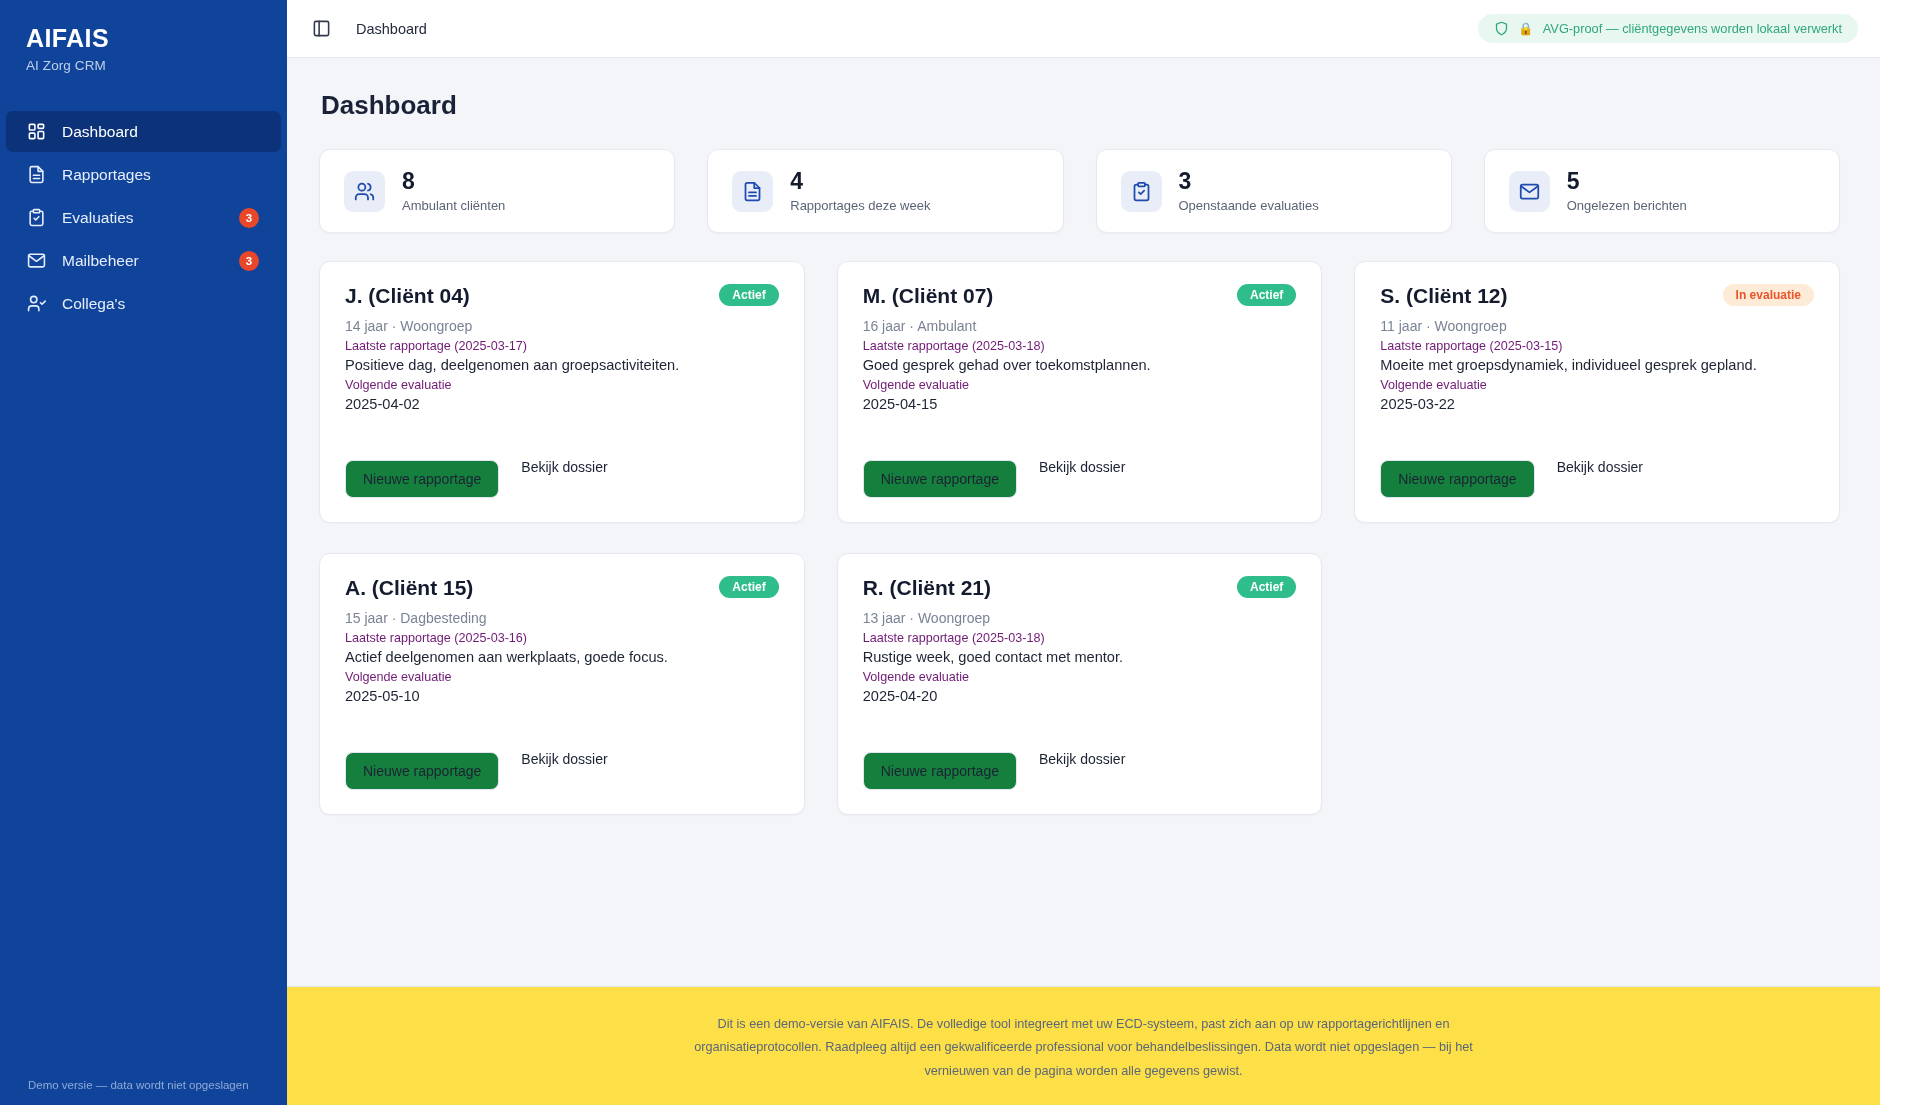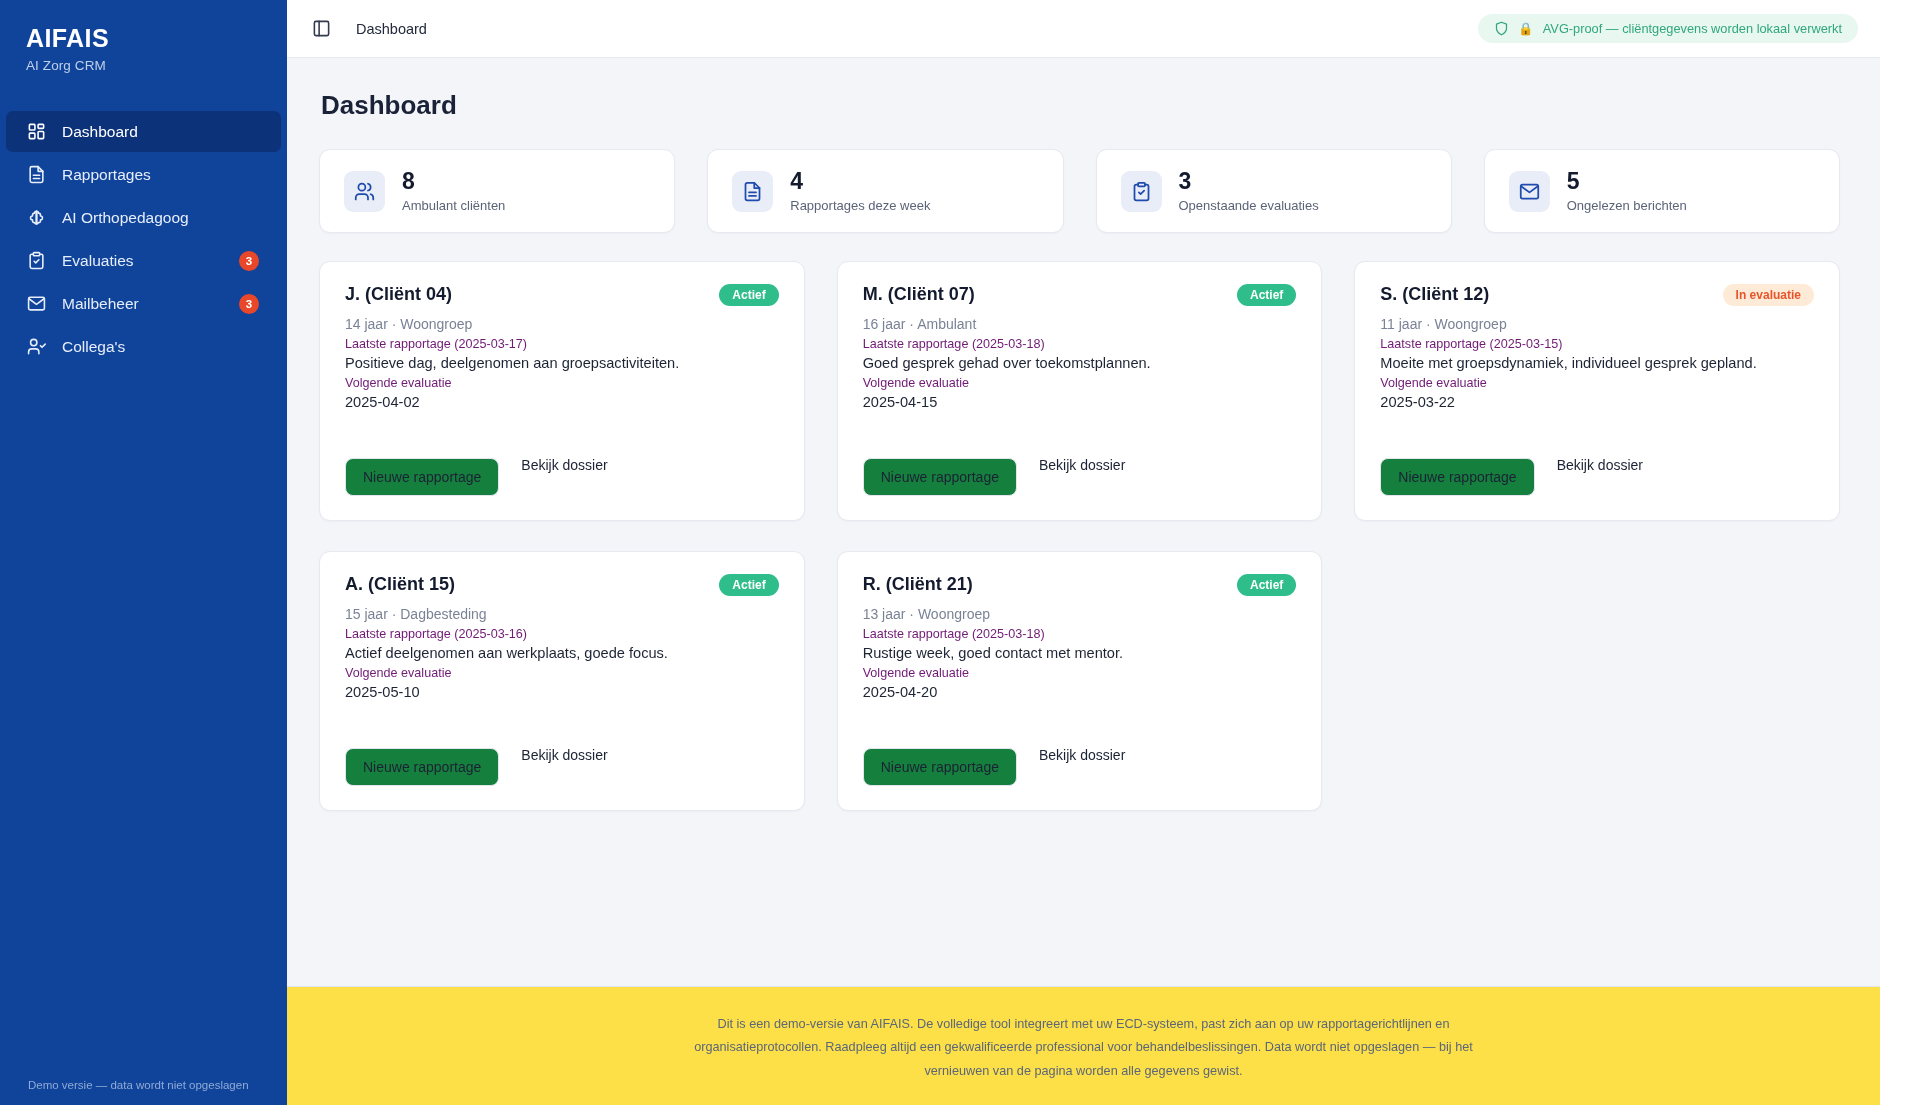--- a/index.html
+++ b/index.html
@@ -88,21 +88,21 @@
   .stat-label { font-size: 13px; color: #5b6477; margin-top: 3px; }
 
   
   .cards-grid { display: grid; grid-template-columns: repeat(3, 1fr); gap: 30px 32px; }
   .client-card {
     background: #ffffff; border: 1px solid #e7e9f0; border-radius: 11px;
     padding: 22px 25px 24px 25px;
     box-shadow: 0 1px 2px rgba(20,30,60,.03);
   }
   .card-head { display: flex; align-items: flex-start; justify-content: space-between; gap: 10px; }
-  .card-name { font-size: 18px; font-weight: bold; color: #141b2e; }
+  .card-name { font-size: 21px; font-weight: bold; color: #141b2e; }
   .status-badge {
     font-size: 12px; font-weight: bold; border-radius: 14px;
     padding: 5px 13px; white-space: nowrap; line-height: 1;
   }
   .status-actief { background: #2ebd8b; color: #ffffff; }
   .status-eval { background: #fdebd7; color: #e8552c; }
   .card-meta { font-size: 14px; color: #7a8396; margin-top: 10px; }
   .field-label { font-size: 12.6px; color: #701a75; margin-top: 5px; }
   .field-value { font-size: 14.6px; color: #1d2434; margin-top: 4px; }
   .card-actions { display: flex; align-items: center; gap: 9px; margin-top: 24px; }
@@ -153,30 +153,20 @@
         <div class="nav-item">
           <span class="nav-icon">
             <svg viewBox="0 0 24 24" fill="none" stroke="currentColor" stroke-width="2" stroke-linecap="round" stroke-linejoin="round">
               <path d="M14 2H6a2 2 0 0 0-2 2v16a2 2 0 0 0 2 2h12a2 2 0 0 0 2-2V8z"></path>
               <polyline points="14 2 14 8 20 8"></polyline>
               <line x1="8" y1="13" x2="16" y2="13"></line>
               <line x1="8" y1="17" x2="16" y2="17"></line>
             </svg>
           </span>
           <span class="nav-label">Rapportages</span>
-        </div>
-        <div class="nav-item">
-          <span class="nav-icon">
-            <svg viewBox="0 0 24 24" fill="none" stroke="currentColor" stroke-width="2" stroke-linecap="round" stroke-linejoin="round">
-              <path d="M12 4a2.5 2.5 0 0 0-2.5 2.5A2.5 2.5 0 0 0 7 9v1a2.5 2.5 0 0 0 0 5v1a2.5 2.5 0 0 0 2.5 2.5A2.5 2.5 0 0 0 12 20z"></path>
-              <path d="M12 4a2.5 2.5 0 0 1 2.5 2.5A2.5 2.5 0 0 1 17 9v1a2.5 2.5 0 0 1 0 5v1a2.5 2.5 0 0 1-2.5 2.5A2.5 2.5 0 0 1 12 20z"></path>
-              <line x1="12" y1="4" x2="12" y2="20"></line>
-            </svg>
-          </span>
-          <span class="nav-label">AI Orthopedagoog</span>
         </div>
         <div class="nav-item">
           <span class="nav-icon">
             <svg viewBox="0 0 24 24" fill="none" stroke="currentColor" stroke-width="2" stroke-linecap="round" stroke-linejoin="round">
               <rect x="8" y="2" width="8" height="4" rx="1"></rect>
               <path d="M16 4h2a2 2 0 0 1 2 2v14a2 2 0 0 1-2 2H6a2 2 0 0 1-2-2V6a2 2 0 0 1 2-2h2"></path>
               <polyline points="9 13 11 15 15 11"></polyline>
             </svg>
           </span>
           <span class="nav-label">Evaluaties</span>

